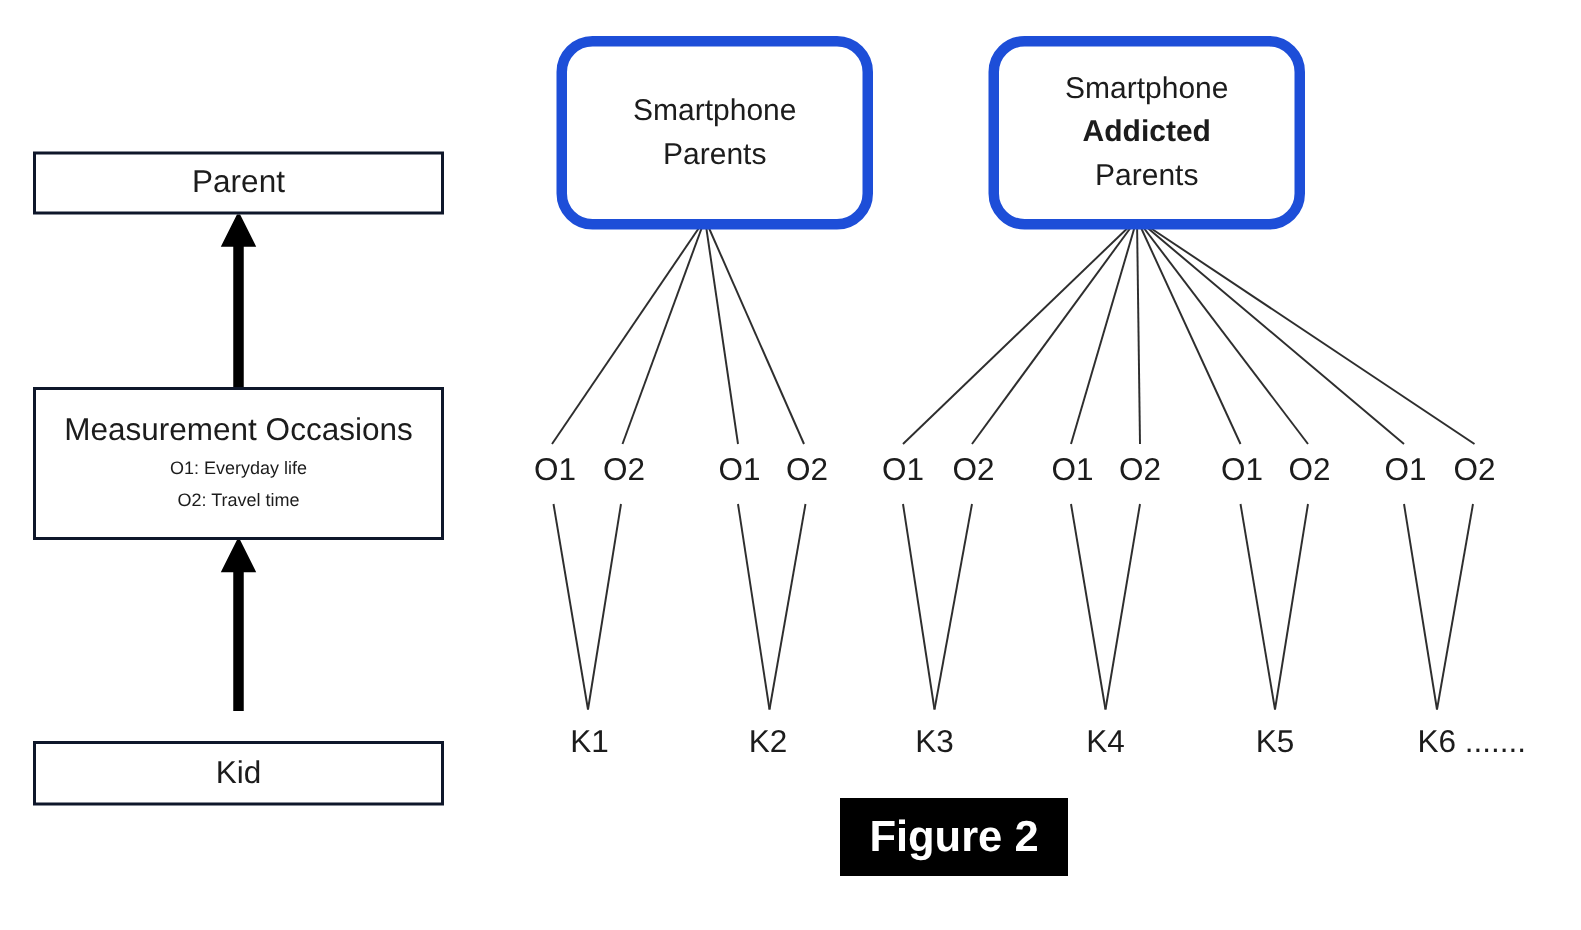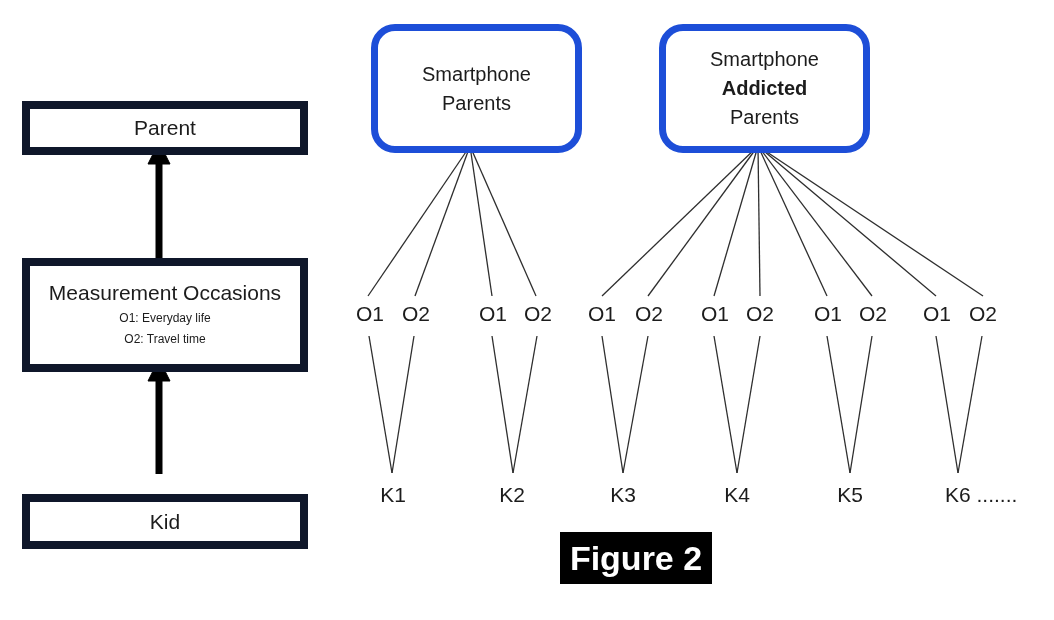--- a/index.html
+++ b/index.html
@@ -18,21 +18,21 @@
   }
   #lines-layer {
     position: absolute;
     left: 0; top: 0;
     width: 1054px; height: 620px;
   }
   .rect-box {
     position: absolute;
     left: 22px;
     width: 270px;
-    border: 8px solid #0f172a;
+    border: 2px solid #0f172a;
     background: #ffffff;
     display: flex;
     flex-direction: column;
     justify-content: center;
     text-align: center;
   }
   #parent-box { top: 101px; height: 38px; }
   #kid-box { top: 474px; height: 39px; margin-top: 20px; }
   #measurement-box { top: 258px; height: 98px; }
   .box-label { font-size: 21px; }
@@ -75,21 +75,21 @@
     transform: none;
   }
   #figure-caption {
     position: absolute;
     left: 560px;
     top: 532px;
     width: 152px;
     height: 52px;
     background: #000000;
     color: #ffffff;
-    font-size: 34px;
+    font-size: 29px;
     font-weight: bold;
     display: flex;
     align-items: center;
     justify-content: center;
   }
 </style>
 </head>
 <body>
 
 <div id="canvas">

